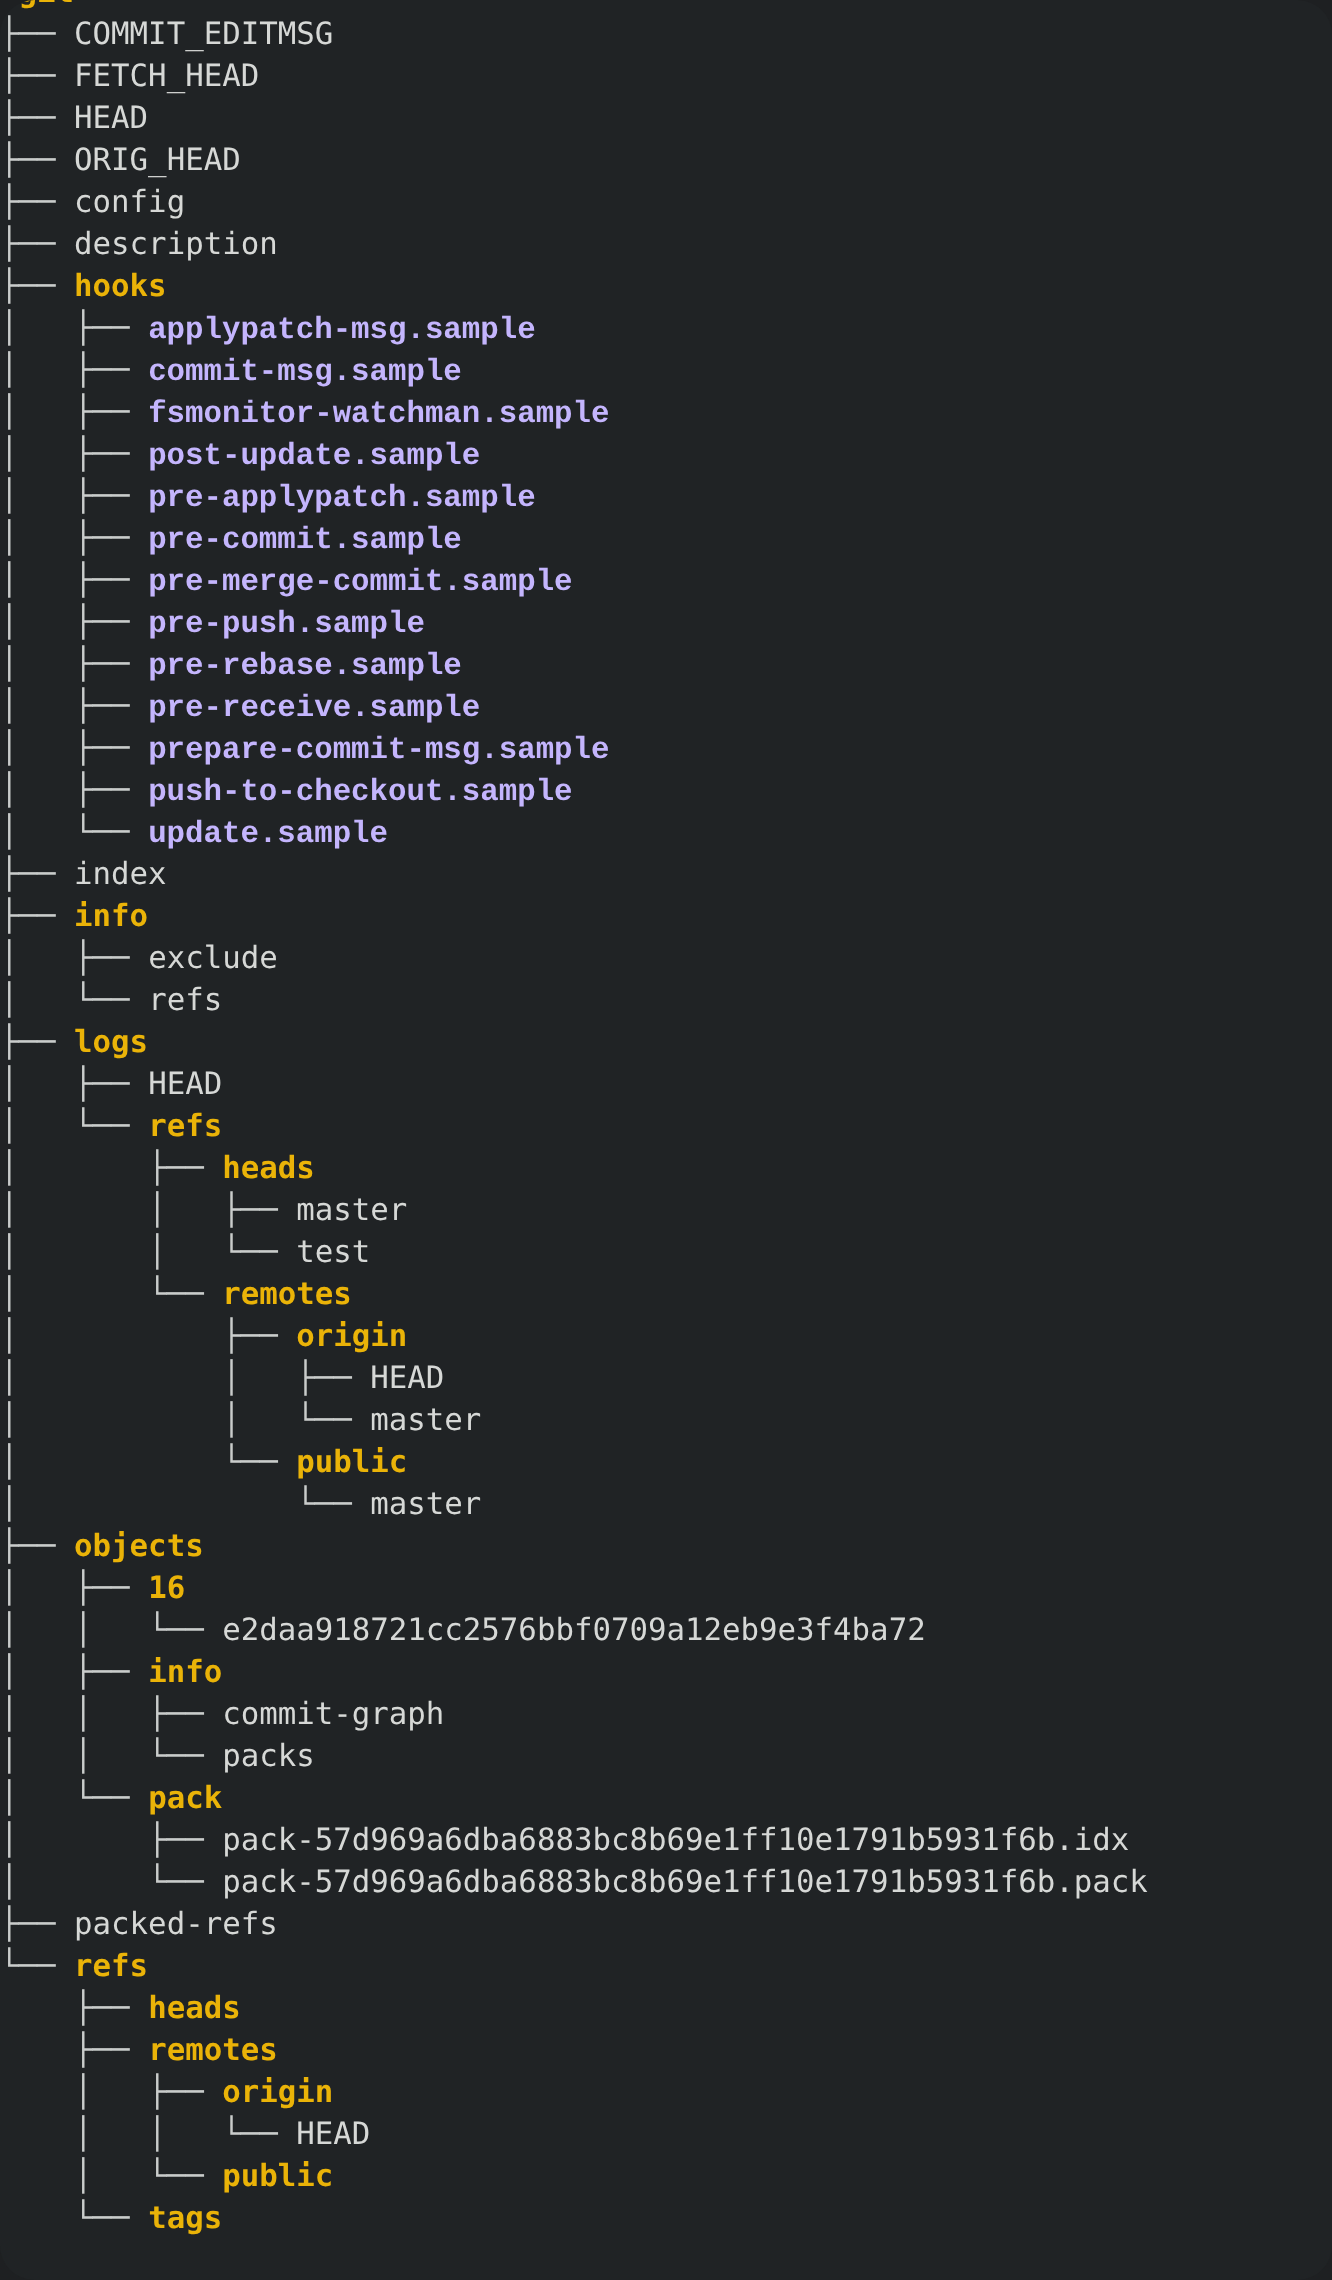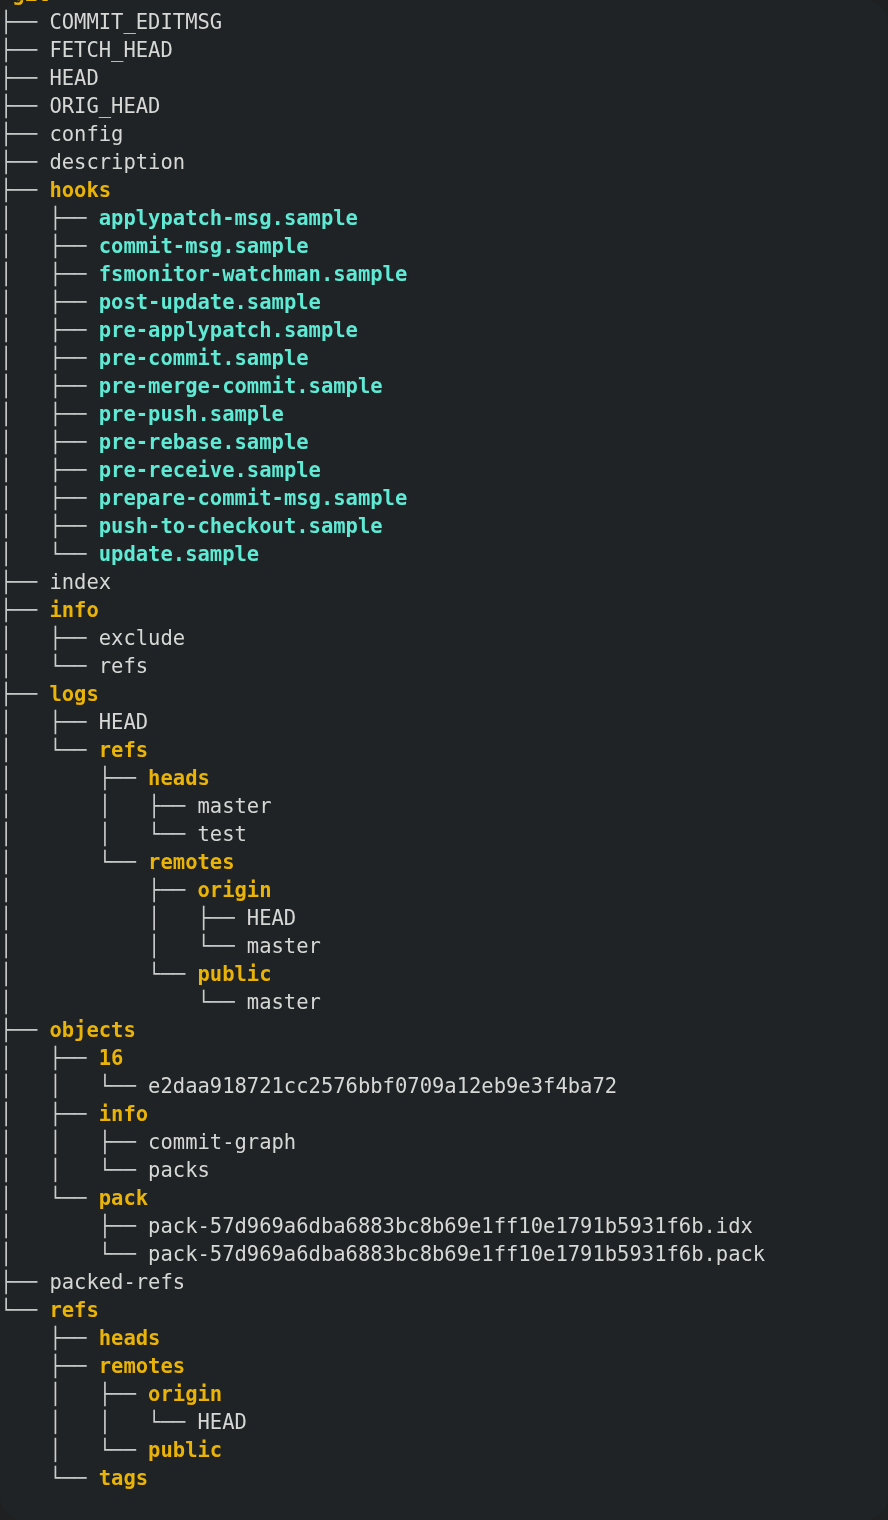--- a/index.html
+++ b/index.html
@@ -44,22 +44,23 @@
     color: #c9cccb;
   }
   .name-dir {
     color: #eab308;
     font-weight: bold;
   }
   .name-file {
     color: #d6d8d6;
   }
   .name-exec {
-    color: #5eead4;
+    color: #c4b5fd;
     font-weight: bold;
+    font-family: Liberation Mono, monospace;
   }
 </style>
 </head>
 <body>
 
 <div id="terminal">
   <div id="tree-output"><span class="tree-row"><span class="name-dir">.git</span></span><span class="tree-row"><span class="branch">├── </span><span class="name-file">COMMIT_EDITMSG</span></span><span class="tree-row"><span class="branch">├── </span><span class="name-file">FETCH_HEAD</span></span><span class="tree-row"><span class="branch">├── </span><span class="name-file">HEAD</span></span><span class="tree-row"><span class="branch">├── </span><span class="name-file">ORIG_HEAD</span></span><span class="tree-row"><span class="branch">├── </span><span class="name-file">config</span></span><span class="tree-row"><span class="branch">├── </span><span class="name-file">description</span></span><span class="tree-row"><span class="branch">├── </span><span class="name-dir">hooks</span></span><span class="tree-row"><span class="branch">│   ├── </span><span class="name-exec">applypatch-msg.sample</span></span><span class="tree-row"><span class="branch">│   ├── </span><span class="name-exec">commit-msg.sample</span></span><span class="tree-row"><span class="branch">│   ├── </span><span class="name-exec">fsmonitor-watchman.sample</span></span><span class="tree-row"><span class="branch">│   ├── </span><span class="name-exec">post-update.sample</span></span><span class="tree-row"><span class="branch">│   ├── </span><span class="name-exec">pre-applypatch.sample</span></span><span class="tree-row"><span class="branch">│   ├── </span><span class="name-exec">pre-commit.sample</span></span><span class="tree-row"><span class="branch">│   ├── </span><span class="name-exec">pre-merge-commit.sample</span></span><span class="tree-row"><span class="branch">│   ├── </span><span class="name-exec">pre-push.sample</span></span><span class="tree-row"><span class="branch">│   ├── </span><span class="name-exec">pre-rebase.sample</span></span><span class="tree-row"><span class="branch">│   ├── </span><span class="name-exec">pre-receive.sample</span></span><span class="tree-row"><span class="branch">│   ├── </span><span class="name-exec">prepare-commit-msg.sample</span></span><span class="tree-row"><span class="branch">│   ├── </span><span class="name-exec">push-to-checkout.sample</span></span><span class="tree-row"><span class="branch">│   └── </span><span class="name-exec">update.sample</span></span><span class="tree-row"><span class="branch">├── </span><span class="name-file">index</span></span><span class="tree-row"><span class="branch">├── </span><span class="name-dir">info</span></span><span class="tree-row"><span class="branch">│   ├── </span><span class="name-file">exclude</span></span><span class="tree-row"><span class="branch">│   └── </span><span class="name-file">refs</span></span><span class="tree-row"><span class="branch">├── </span><span class="name-dir">logs</span></span><span class="tree-row"><span class="branch">│   ├── </span><span class="name-file">HEAD</span></span><span class="tree-row"><span class="branch">│   └── </span><span class="name-dir">refs</span></span><span class="tree-row"><span class="branch">│       ├── </span><span class="name-dir">heads</span></span><span class="tree-row"><span class="branch">│       │   ├── </span><span class="name-file">master</span></span><span class="tree-row"><span class="branch">│       │   └── </span><span class="name-file">test</span></span><span class="tree-row"><span class="branch">│       └── </span><span class="name-dir">remotes</span></span><span class="tree-row"><span class="branch">│           ├── </span><span class="name-dir">origin</span></span><span class="tree-row"><span class="branch">│           │   ├── </span><span class="name-file">HEAD</span></span><span class="tree-row"><span class="branch">│           │   └── </span><span class="name-file">master</span></span><span class="tree-row"><span class="branch">│           └── </span><span class="name-dir">public</span></span><span class="tree-row"><span class="branch">│               └── </span><span class="name-file">master</span></span><span class="tree-row"><span class="branch">├── </span><span class="name-dir">objects</span></span><span class="tree-row"><span class="branch">│   ├── </span><span class="name-dir">16</span></span><span class="tree-row"><span class="branch">│   │   └── </span><span class="name-file">e2daa918721cc2576bbf0709a12eb9e3f4ba72</span></span><span class="tree-row"><span class="branch">│   ├── </span><span class="name-dir">info</span></span><span class="tree-row"><span class="branch">│   │   ├── </span><span class="name-file">commit-graph</span></span><span class="tree-row"><span class="branch">│   │   └── </span><span class="name-file">packs</span></span><span class="tree-row"><span class="branch">│   └── </span><span class="name-dir">pack</span></span><span class="tree-row"><span class="branch">│       ├── </span><span class="name-file">pack-57d969a6dba6883bc8b69e1ff10e1791b5931f6b.idx</span></span><span class="tree-row"><span class="branch">│       └── </span><span class="name-file">pack-57d969a6dba6883bc8b69e1ff10e1791b5931f6b.pack</span></span><span class="tree-row"><span class="branch">├── </span><span class="name-file">packed-refs</span></span><span class="tree-row"><span class="branch">└── </span><span class="name-dir">refs</span></span><span class="tree-row"><span class="branch">    ├── </span><span class="name-dir">heads</span></span><span class="tree-row"><span class="branch">    ├── </span><span class="name-dir">remotes</span></span><span class="tree-row"><span class="branch">    │   ├── </span><span class="name-dir">origin</span></span><span class="tree-row"><span class="branch">    │   │   └── </span><span class="name-file">HEAD</span></span><span class="tree-row"><span class="branch">    │   └── </span><span class="name-dir">public</span></span><span class="tree-row"><span class="branch">    └── </span><span class="name-dir">tags</span></span></div>
 </div>
 
 </body></html>

